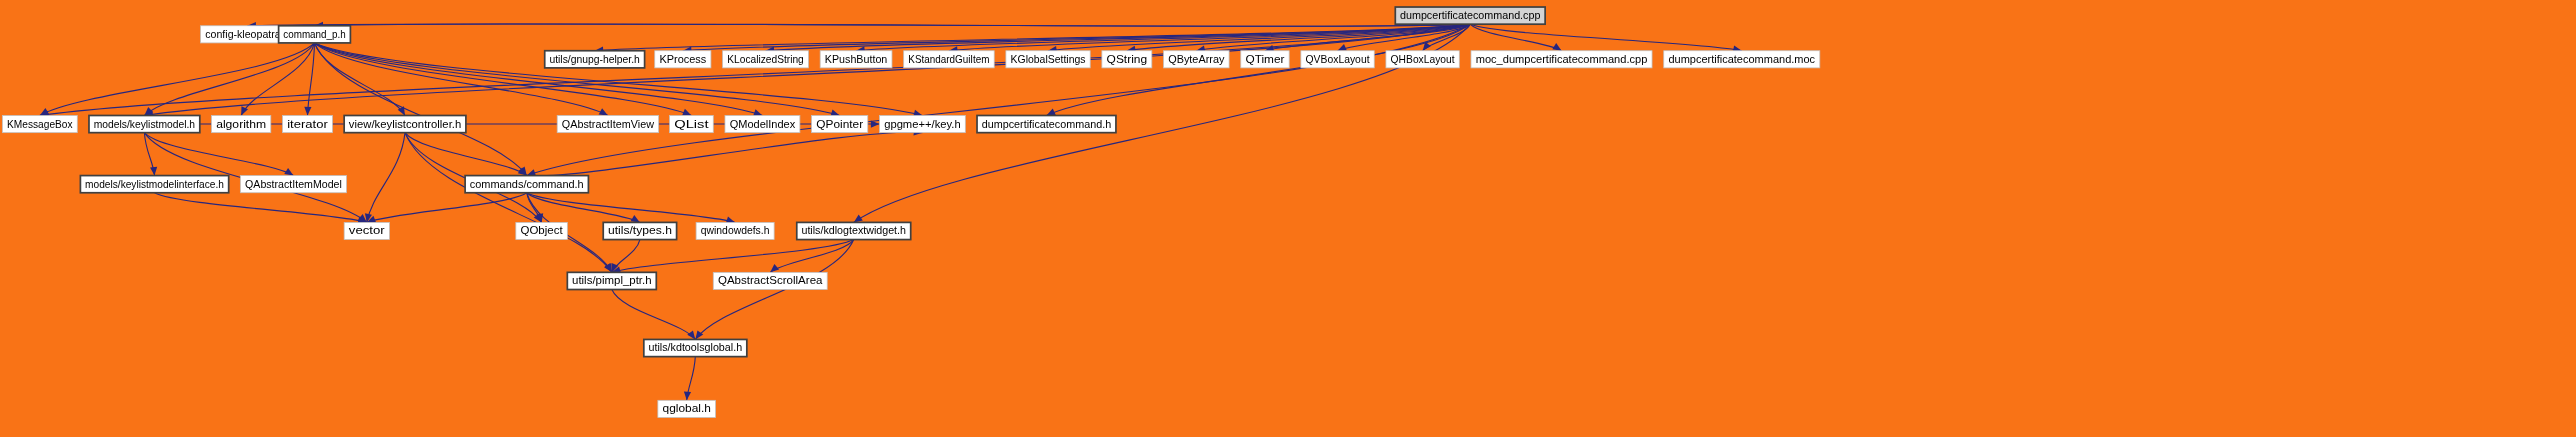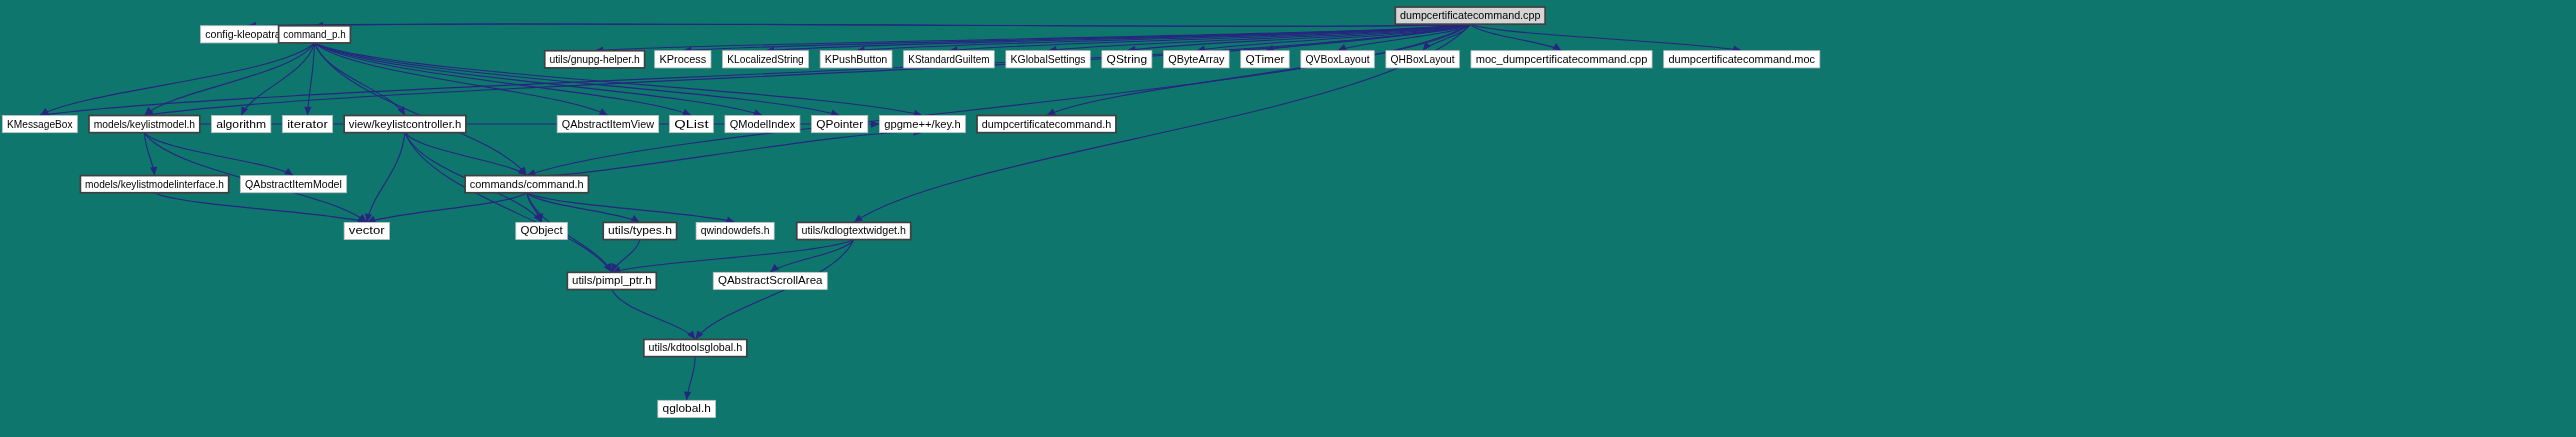--- a/index.html
+++ b/index.html
@@ -7,21 +7,21 @@
     padding: 0;
     background: #ffffff;
   }
   body {
     font-family: "Liberation Sans", sans-serif;
   }
   #graph-wrap {
     position: relative;
     width: 2576px;
     height: 437px;
-    background: #0f766e;
+    background: #f97316;
     overflow: hidden;
   }
   svg#depgraph {
     display: block;
     width: 2576px;
     height: 437px;
   }
   .node-box {
     fill: #ffffff;
     stroke: #c0c0c0;

